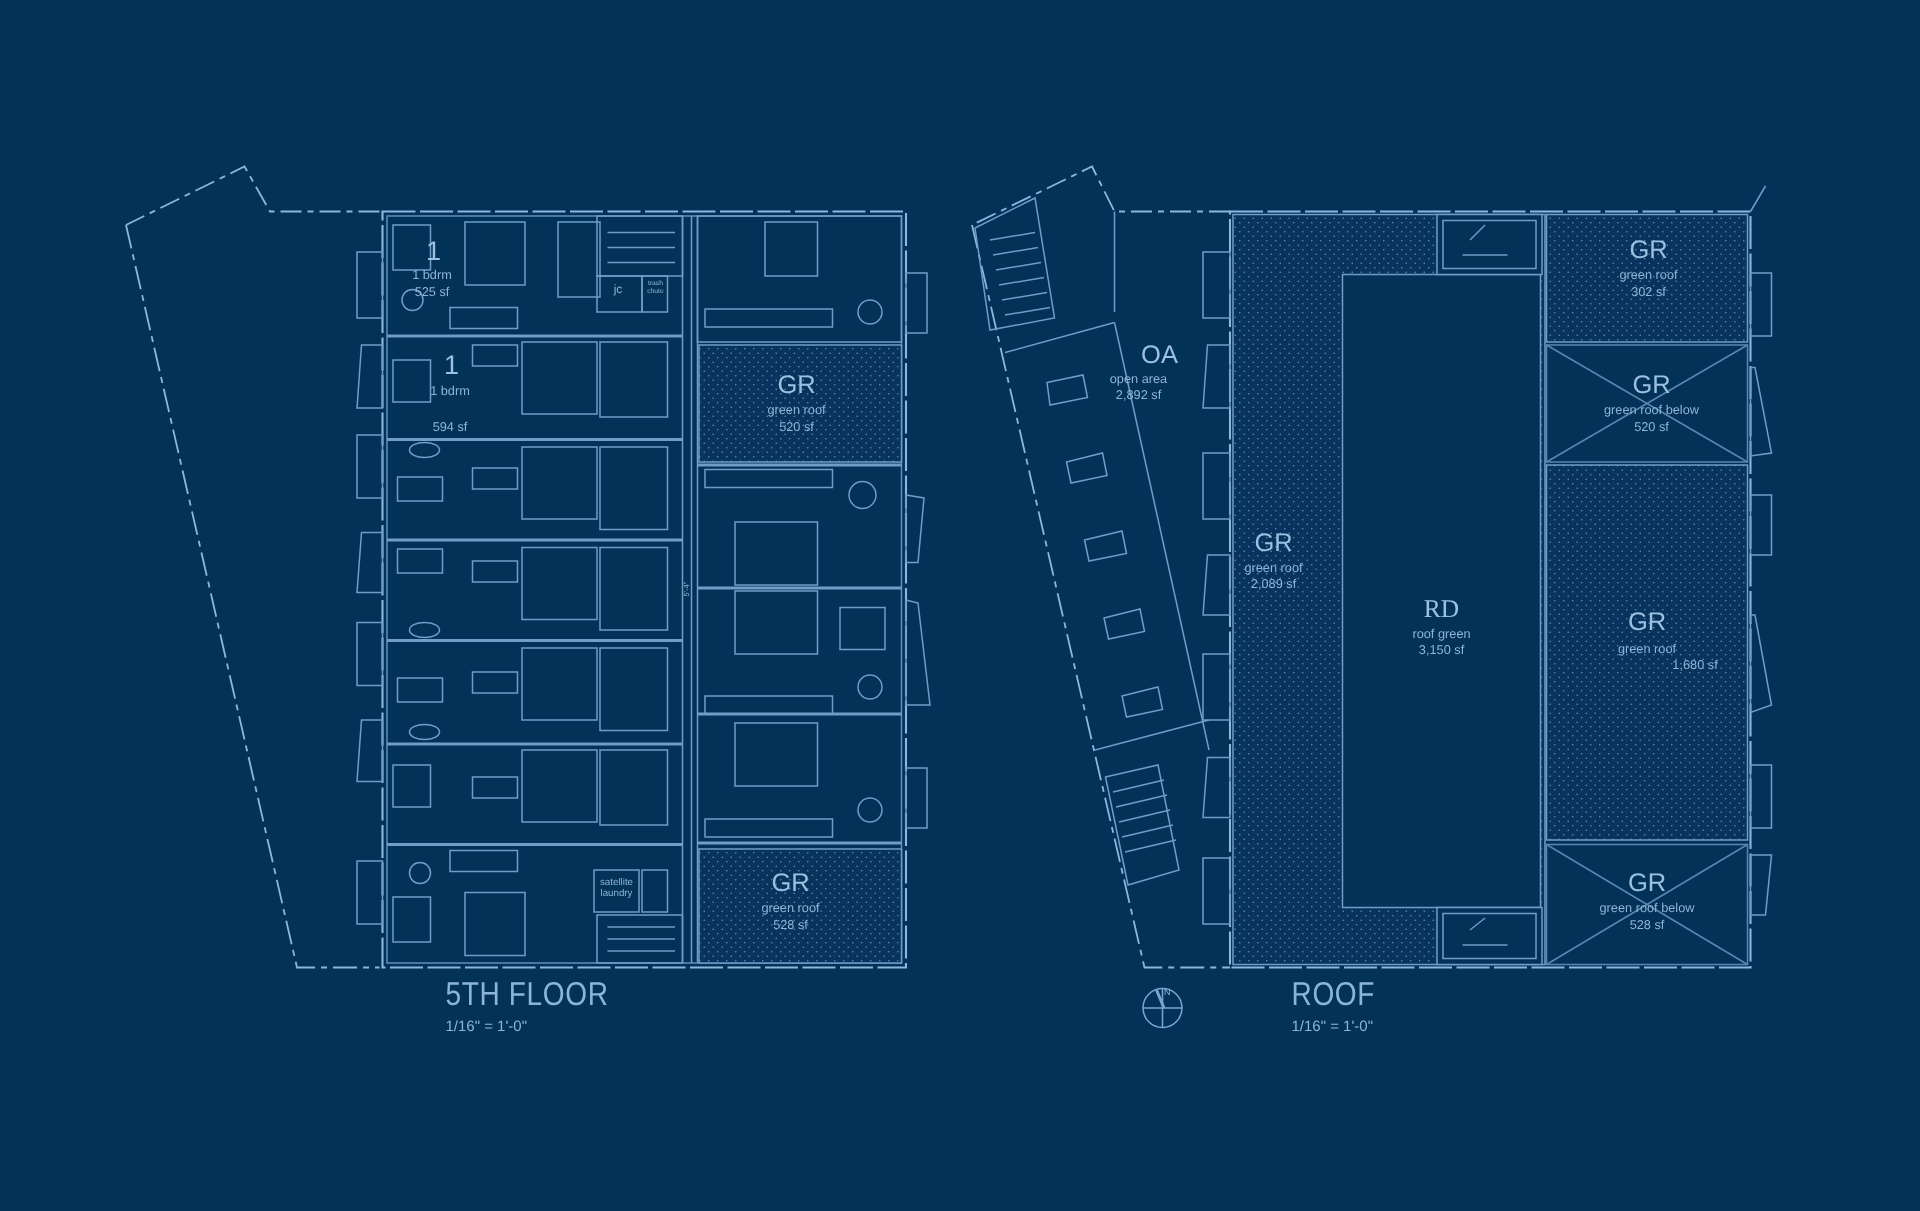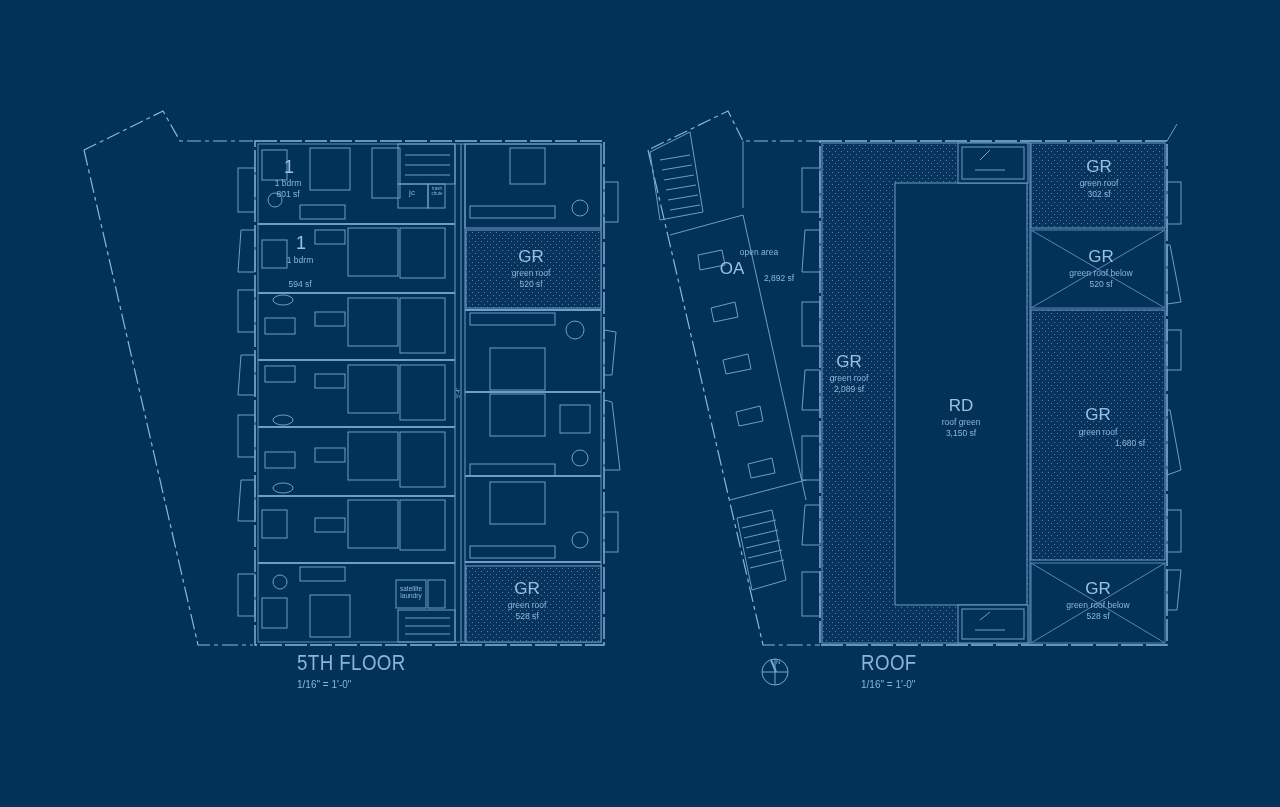--- a/index.html
+++ b/index.html
@@ -219,21 +219,21 @@
   <g stroke="#7aa5cf" fill="none">
     <circle cx="775" cy="672" r="13"></circle>
     <line x1="762" y1="672" x2="788" y2="672"></line>
     <line x1="775" y1="659" x2="775" y2="685"></line>
     <line x1="771" y1="660" x2="776" y2="672" stroke-width="2"></line>
   </g>
 </svg>
 
 <div class="lbl code lg" style="left:289px;top:157px;">1</div>
 <div class="lbl sub" style="left:288px;top:179px;">1 bdrm</div>
-<div class="lbl sub" style="left:288px;top:190px;">801 sf</div>
+<div class="lbl sub" style="left:288px;top:190px;">525 sf</div>
 
 <div class="lbl code lg" style="left:301px;top:233px;">1</div>
 <div class="lbl sub" style="left:300px;top:256px;">1 bdrm</div>
 <div class="lbl sub" style="left:300px;top:280px;">594 sf</div>
 
 <div class="lbl code" style="left:531px;top:247px;">GR</div>
 <div class="lbl sub" style="left:531px;top:269px;">green roof</div>
 <div class="lbl sub" style="left:531px;top:280px;">520 sf</div>
 
 <div class="lbl code" style="left:527px;top:579px;">GR</div>
@@ -241,29 +241,29 @@
 <div class="lbl sub" style="left:527px;top:612px;">528 sf</div>
 
 <div class="tiny" style="left:405px;top:189px;width:14px;font-size:8px;text-align:center;">jc</div>
 <div class="tiny" style="left:429px;top:187px;width:16px;font-size:4.5px;">trash chute</div>
 <div class="tiny" style="left:397px;top:585px;width:28px;">satellite laundry</div>
 <div class="tiny" style="left:444px;top:390px;width:30px;font-size:5px;transform:rotate(-90deg);">5'-4"</div>
 
 <div class="title" style="left:297px;top:650px;">5TH FLOOR</div>
 <div class="scale" style="left:297px;top:679px;">1/16" = 1'-0"</div>
 
-<div class="lbl code" style="left:732px;top:227px;margin-top:32px;">OA</div>
+<div class="lbl code" style="left:773px;top:227px;">OA</div>
 <div class="lbl sub" style="left:759px;top:248px;">open area</div>
-<div class="lbl sub" style="left:759px;top:274px;margin-left:20px;">2,892 sf</div>
+<div class="lbl sub" style="left:759px;top:259px;">2,892 sf</div>
 
 <div class="lbl code" style="left:849px;top:352px;">GR</div>
 <div class="lbl sub" style="left:849px;top:374px;">green roof</div>
 <div class="lbl sub" style="left:849px;top:385px;">2,089 sf</div>
 
-<div class="lbl code" style="left:961px;top:396px;">RD</div>
+<div class="lbl code" style="left:961px;top:396px;font-family:Liberation Serif, serif;">RD</div>
 <div class="lbl sub" style="left:961px;top:418px;">roof green</div>
 <div class="lbl sub" style="left:961px;top:429px;">3,150 sf</div>
 
 <div class="lbl code" style="left:1099px;top:157px;">GR</div>
 <div class="lbl sub" style="left:1099px;top:179px;">green roof</div>
 <div class="lbl sub" style="left:1099px;top:190px;">302 sf</div>
 
 <div class="lbl code" style="left:1101px;top:247px;">GR</div>
 <div class="lbl sub" style="left:1101px;top:269px;">green roof below</div>
 <div class="lbl sub" style="left:1101px;top:280px;">520 sf</div>

